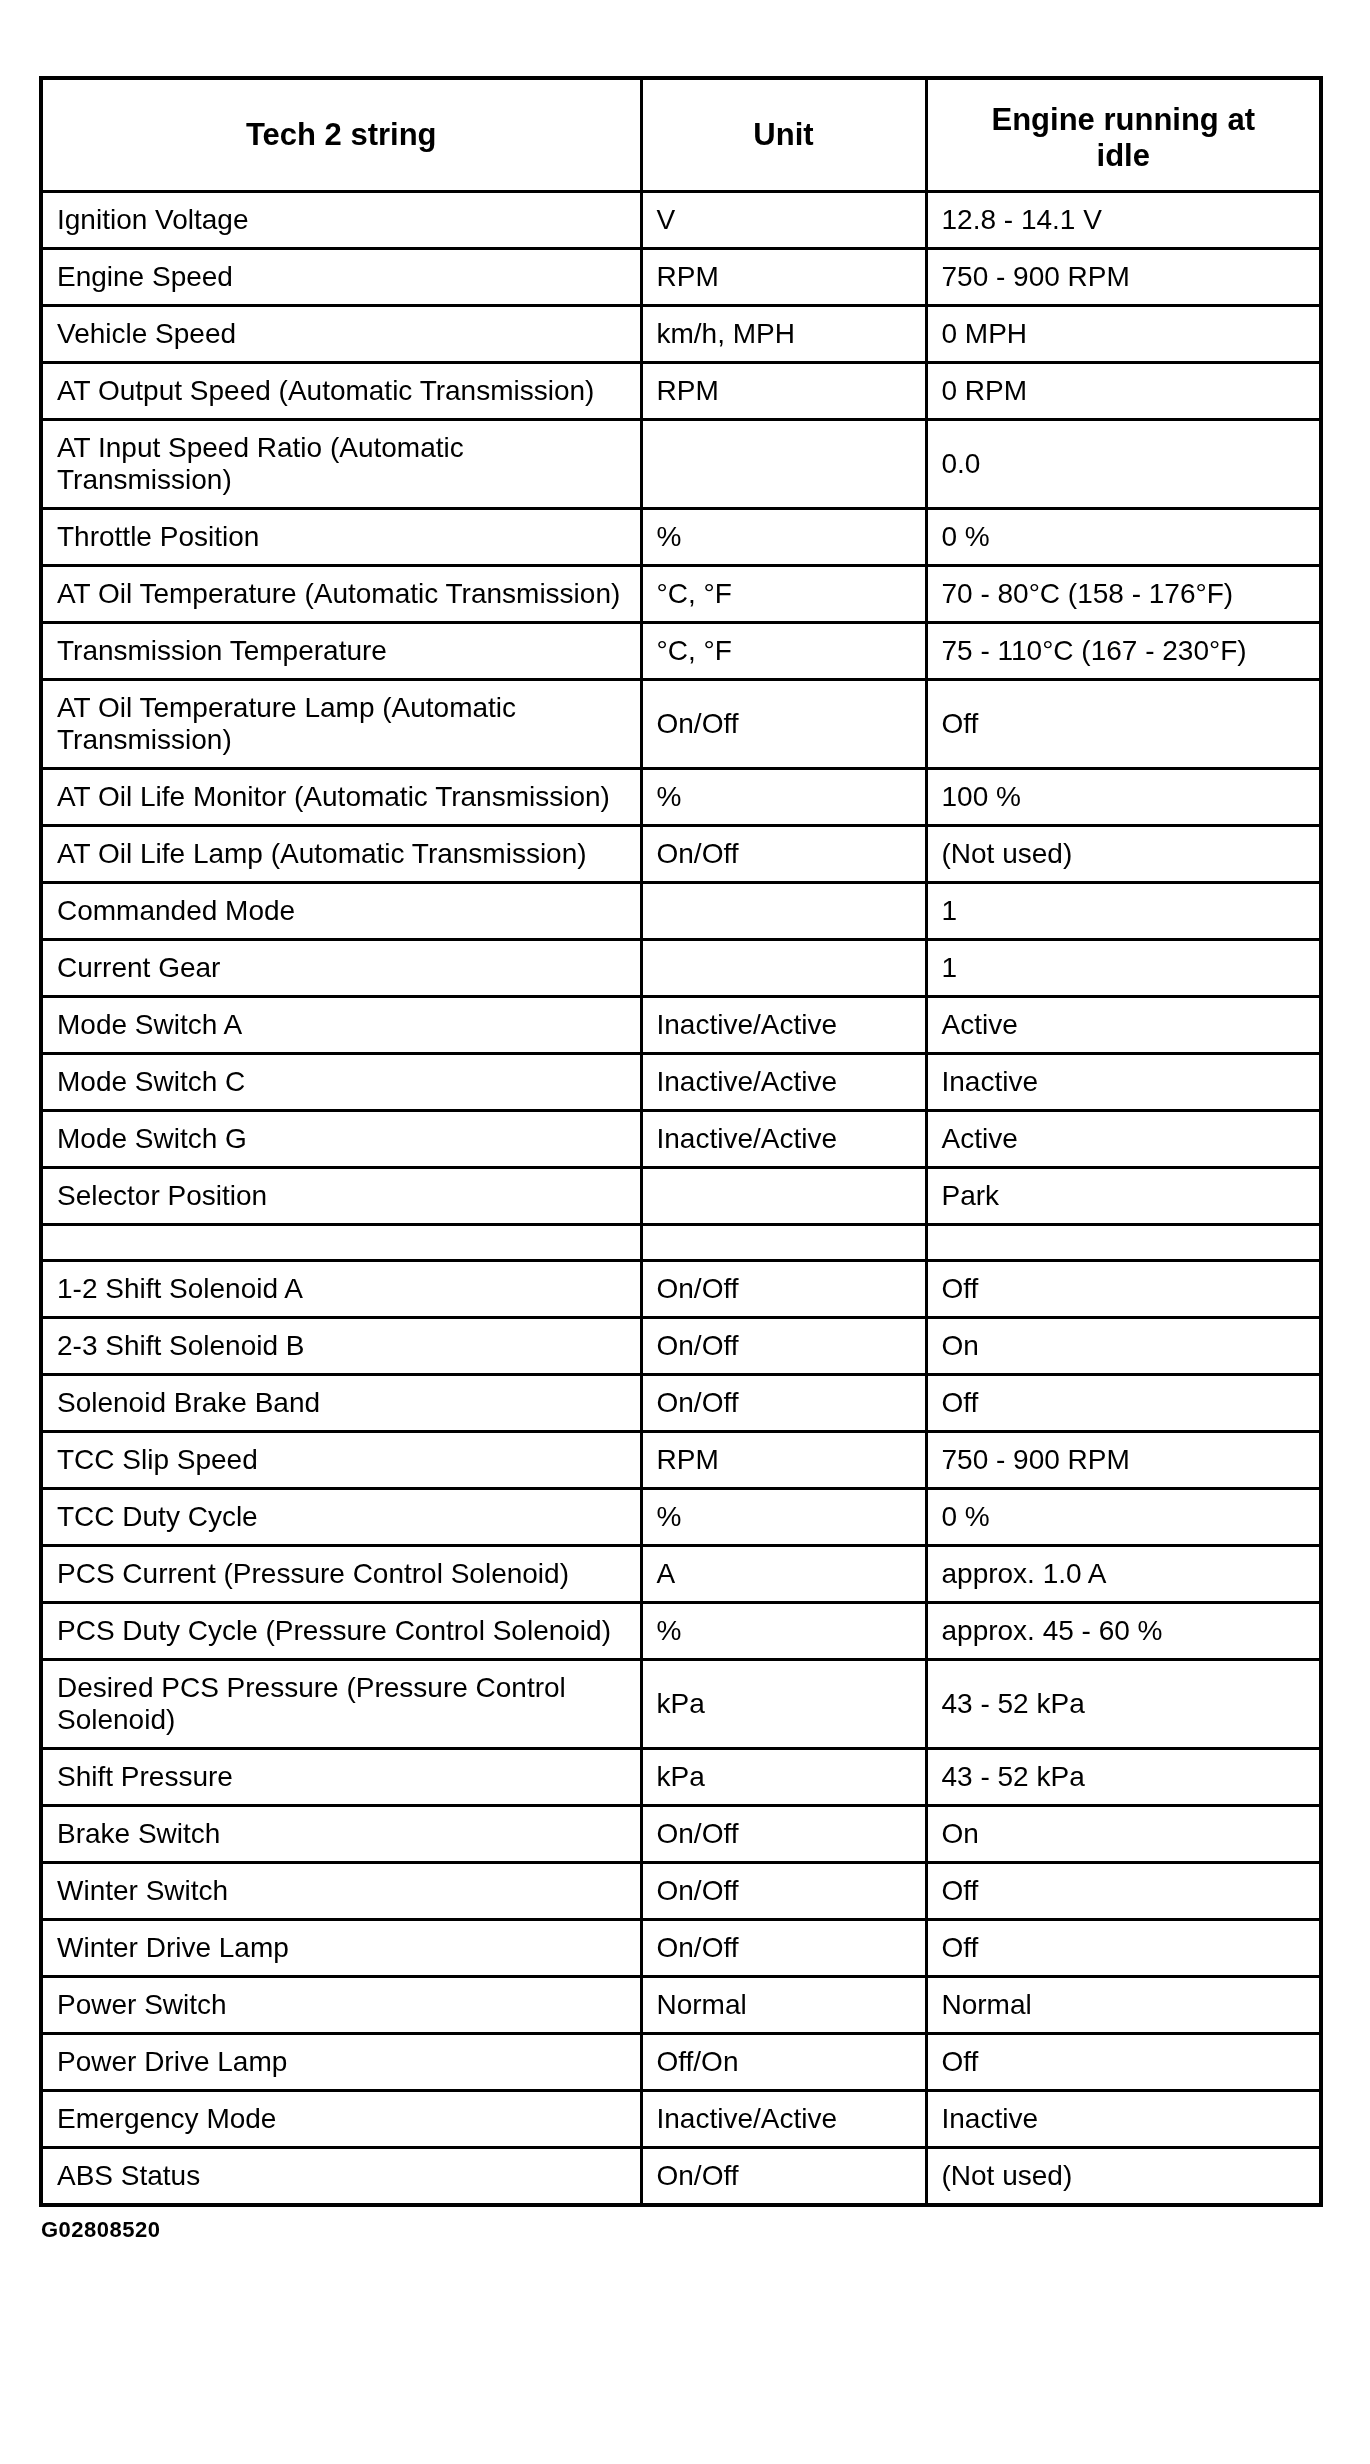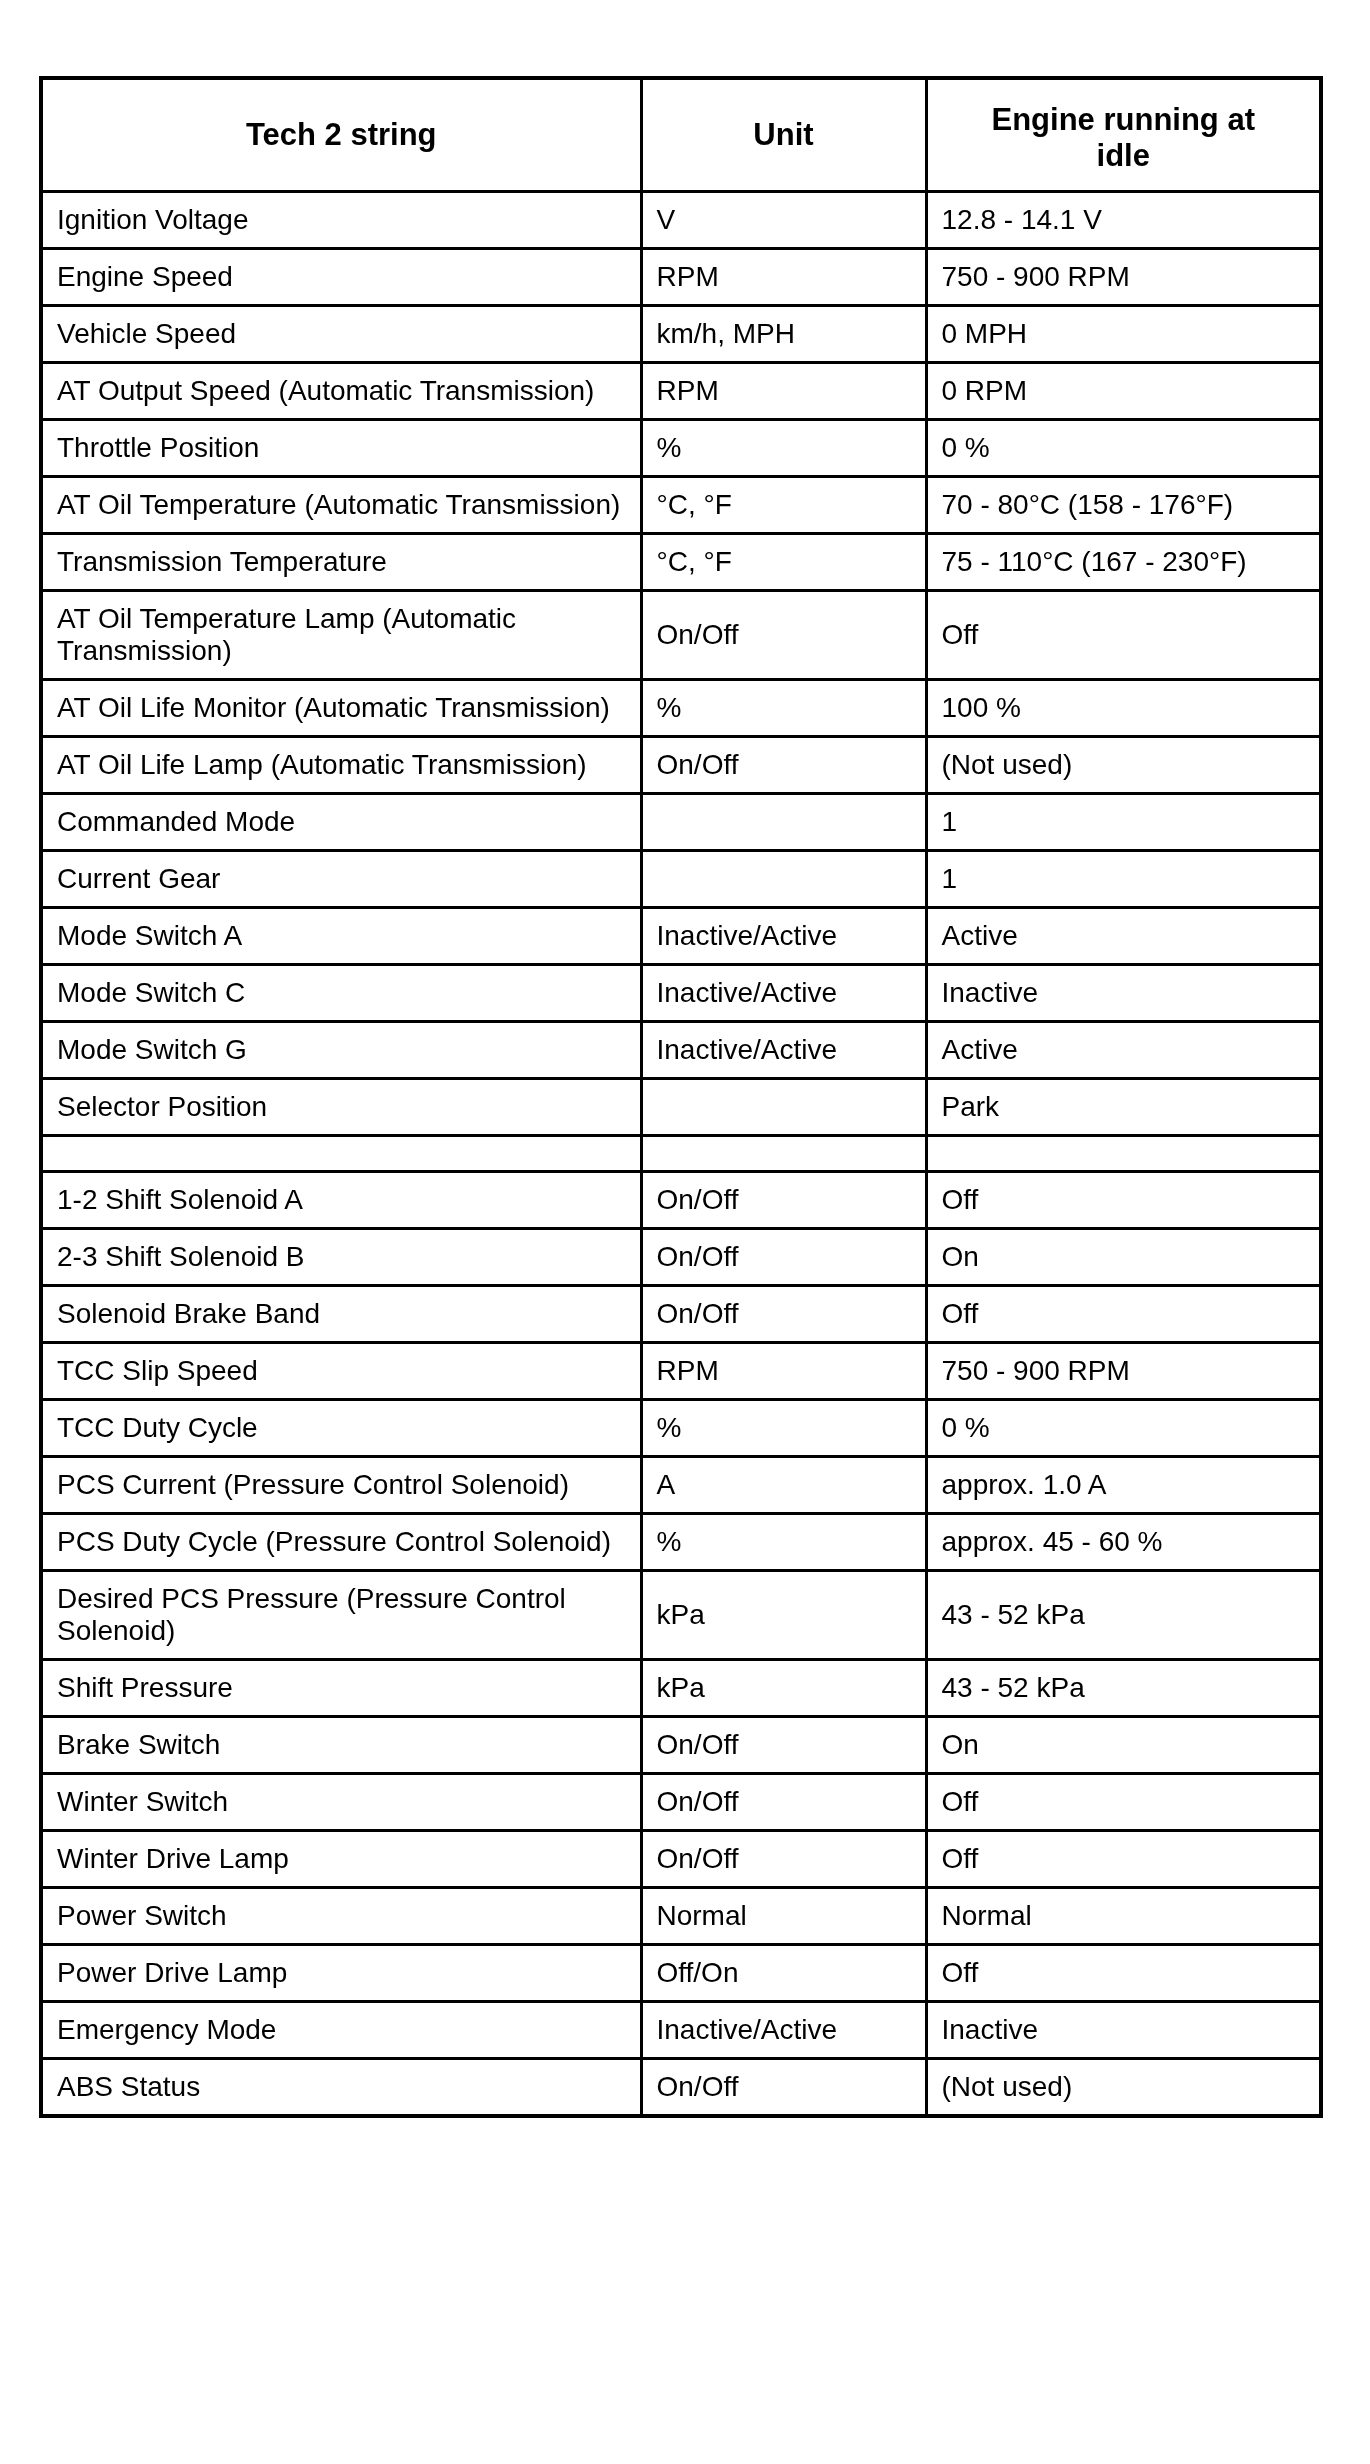--- a/index.html
+++ b/index.html
@@ -95,20 +95,25 @@
     <td class="c-name">Vehicle Speed</td>
     <td class="c-unit">km/h, MPH</td>
     <td class="c-value">0 MPH</td>
   </tr>
         <tr>
     <td class="c-name">AT Output Speed (Automatic Transmission)</td>
     <td class="c-unit">RPM</td>
     <td class="c-value">0 RPM</td>
   </tr>
         <tr>
+    <td class="c-name">AT Input Speed Ratio (Automatic Transmission)</td>
+    <td class="c-unit"></td>
+    <td class="c-value">0.0</td>
+  </tr>
+        <tr>
     <td class="c-name">Throttle Position</td>
     <td class="c-unit">%</td>
     <td class="c-value">0 %</td>
   </tr>
         <tr>
     <td class="c-name">AT Oil Temperature (Automatic Transmission)</td>
     <td class="c-unit">°C, °F</td>
     <td class="c-value">70 - 80°C (158 - 176°F)</td>
   </tr>
         <tr>
@@ -242,14 +247,15 @@
     <td class="c-value">Inactive</td>
   </tr>
         <tr>
     <td class="c-name">ABS Status</td>
     <td class="c-unit">On/Off</td>
     <td class="c-value">(Not used)</td>
   </tr>
       </tbody>
   </table>
 
+  <div class="figure-id">G02808520</div>
 
 </div>
 
 </body></html>

